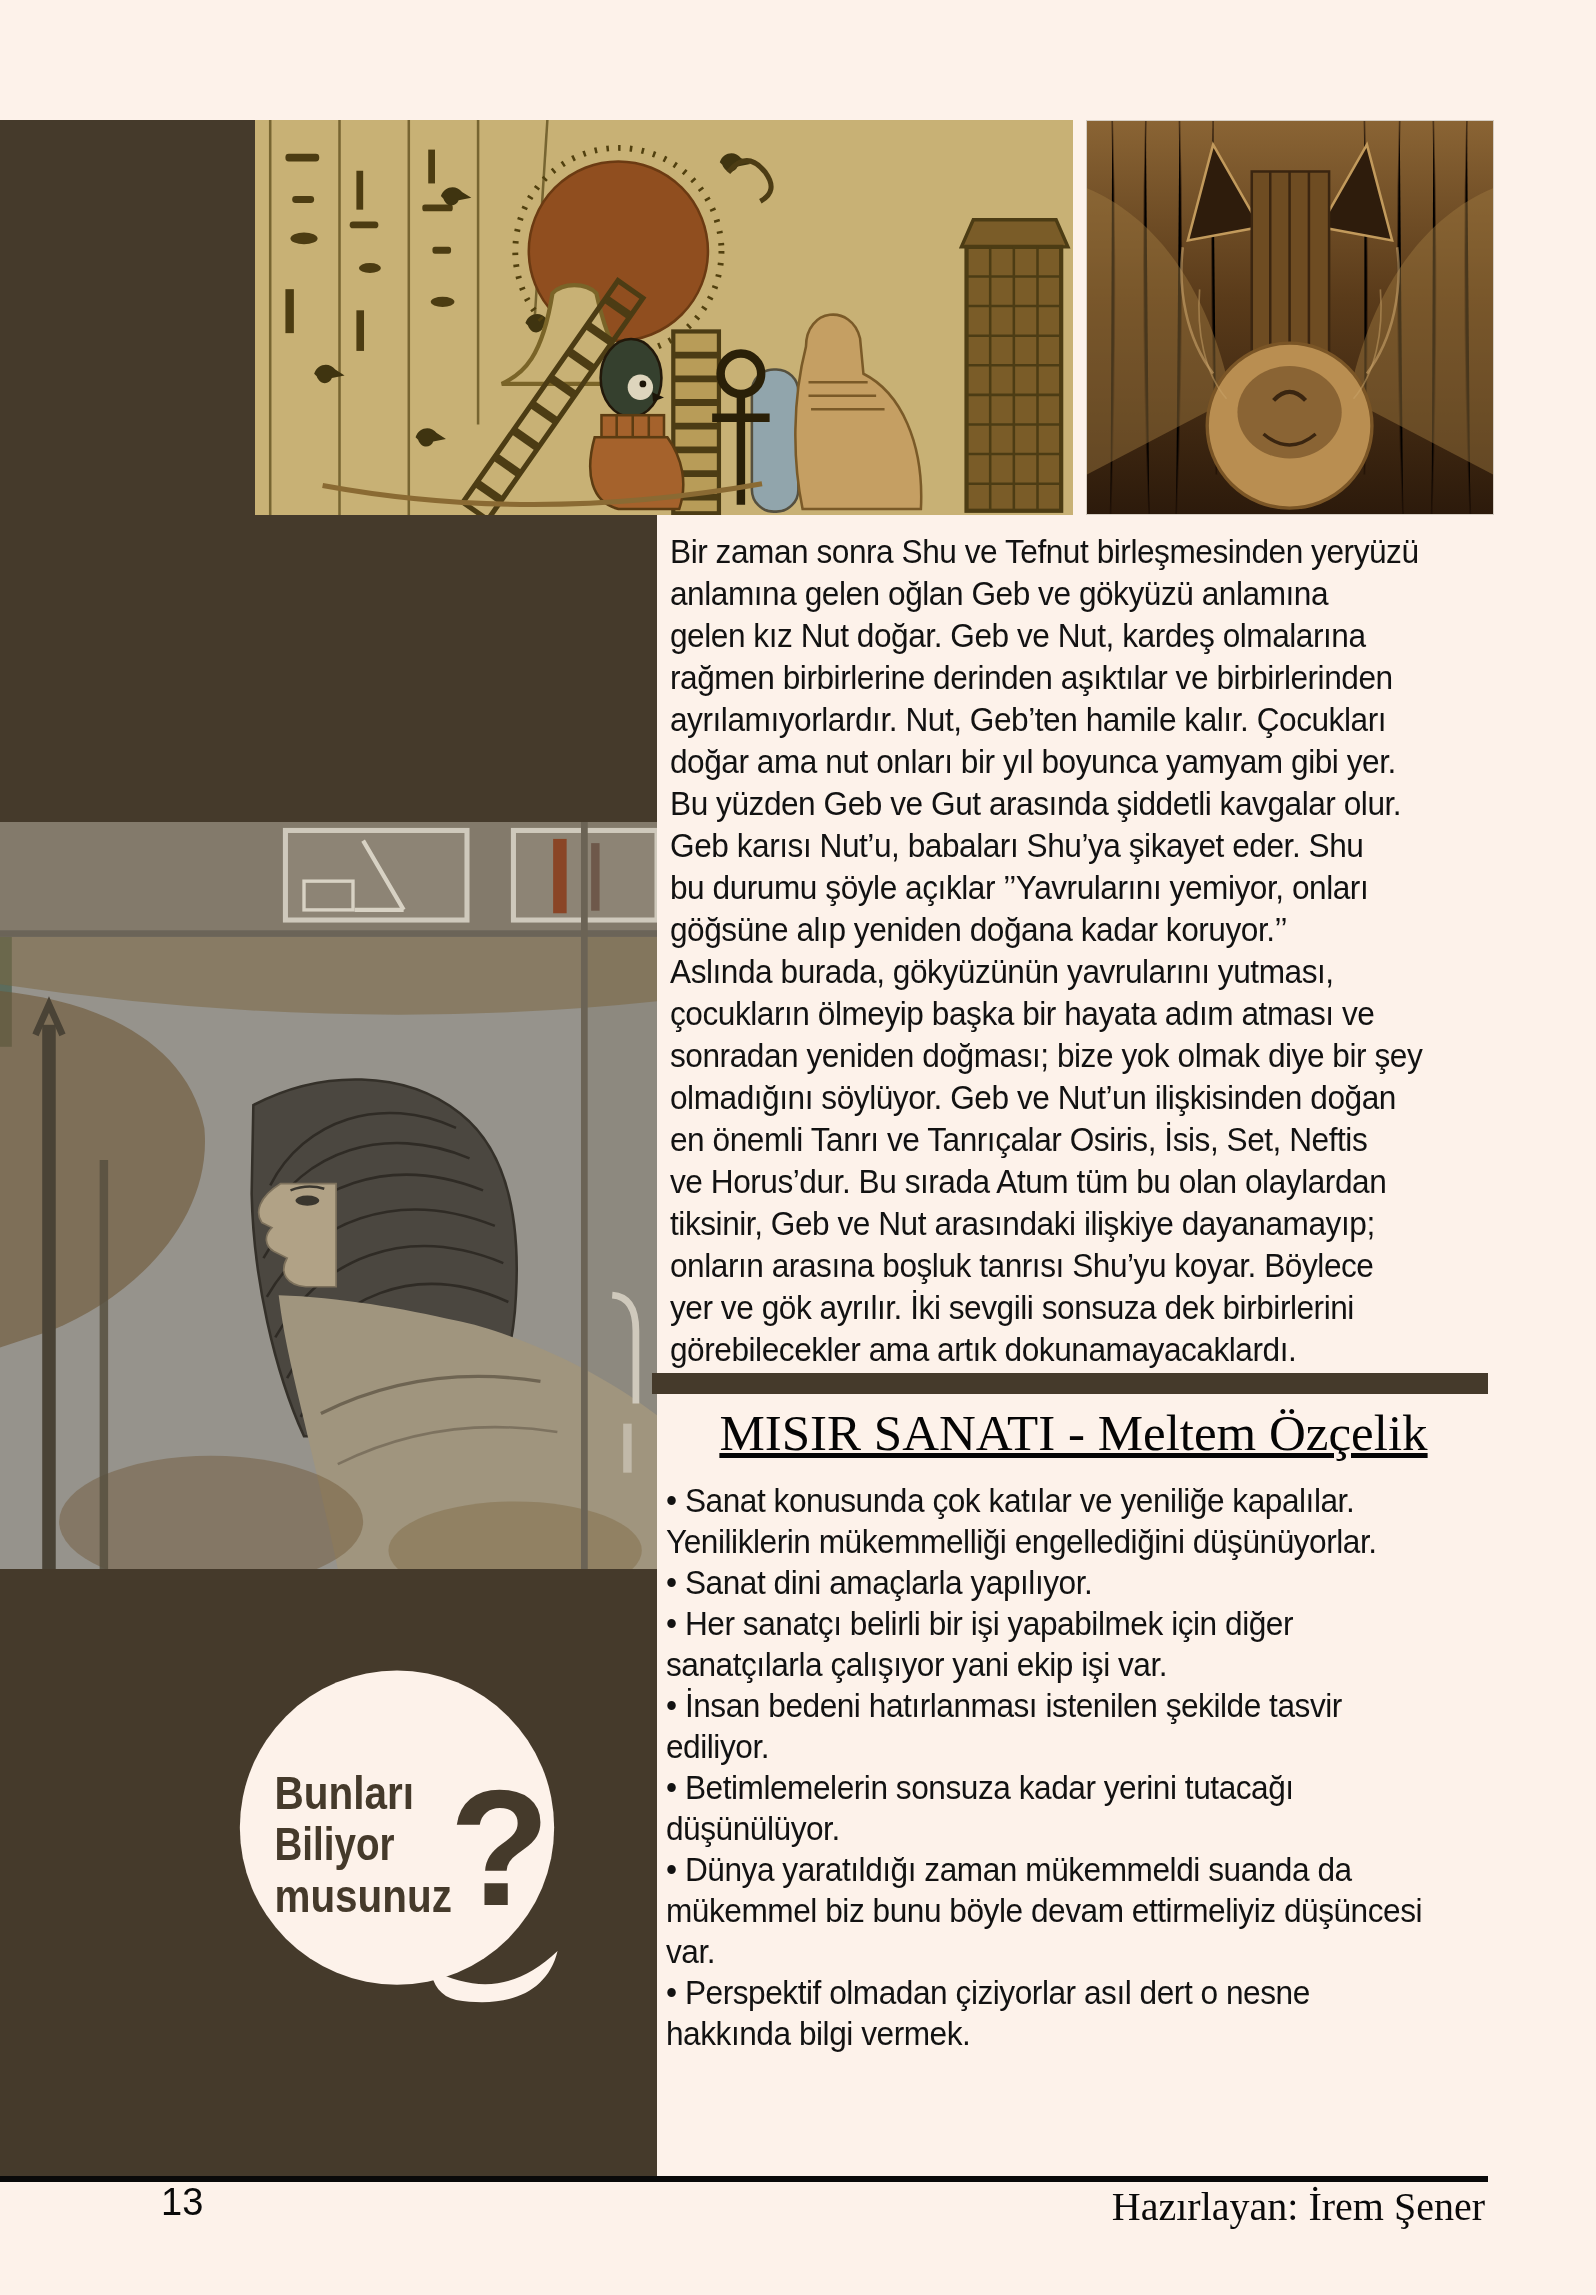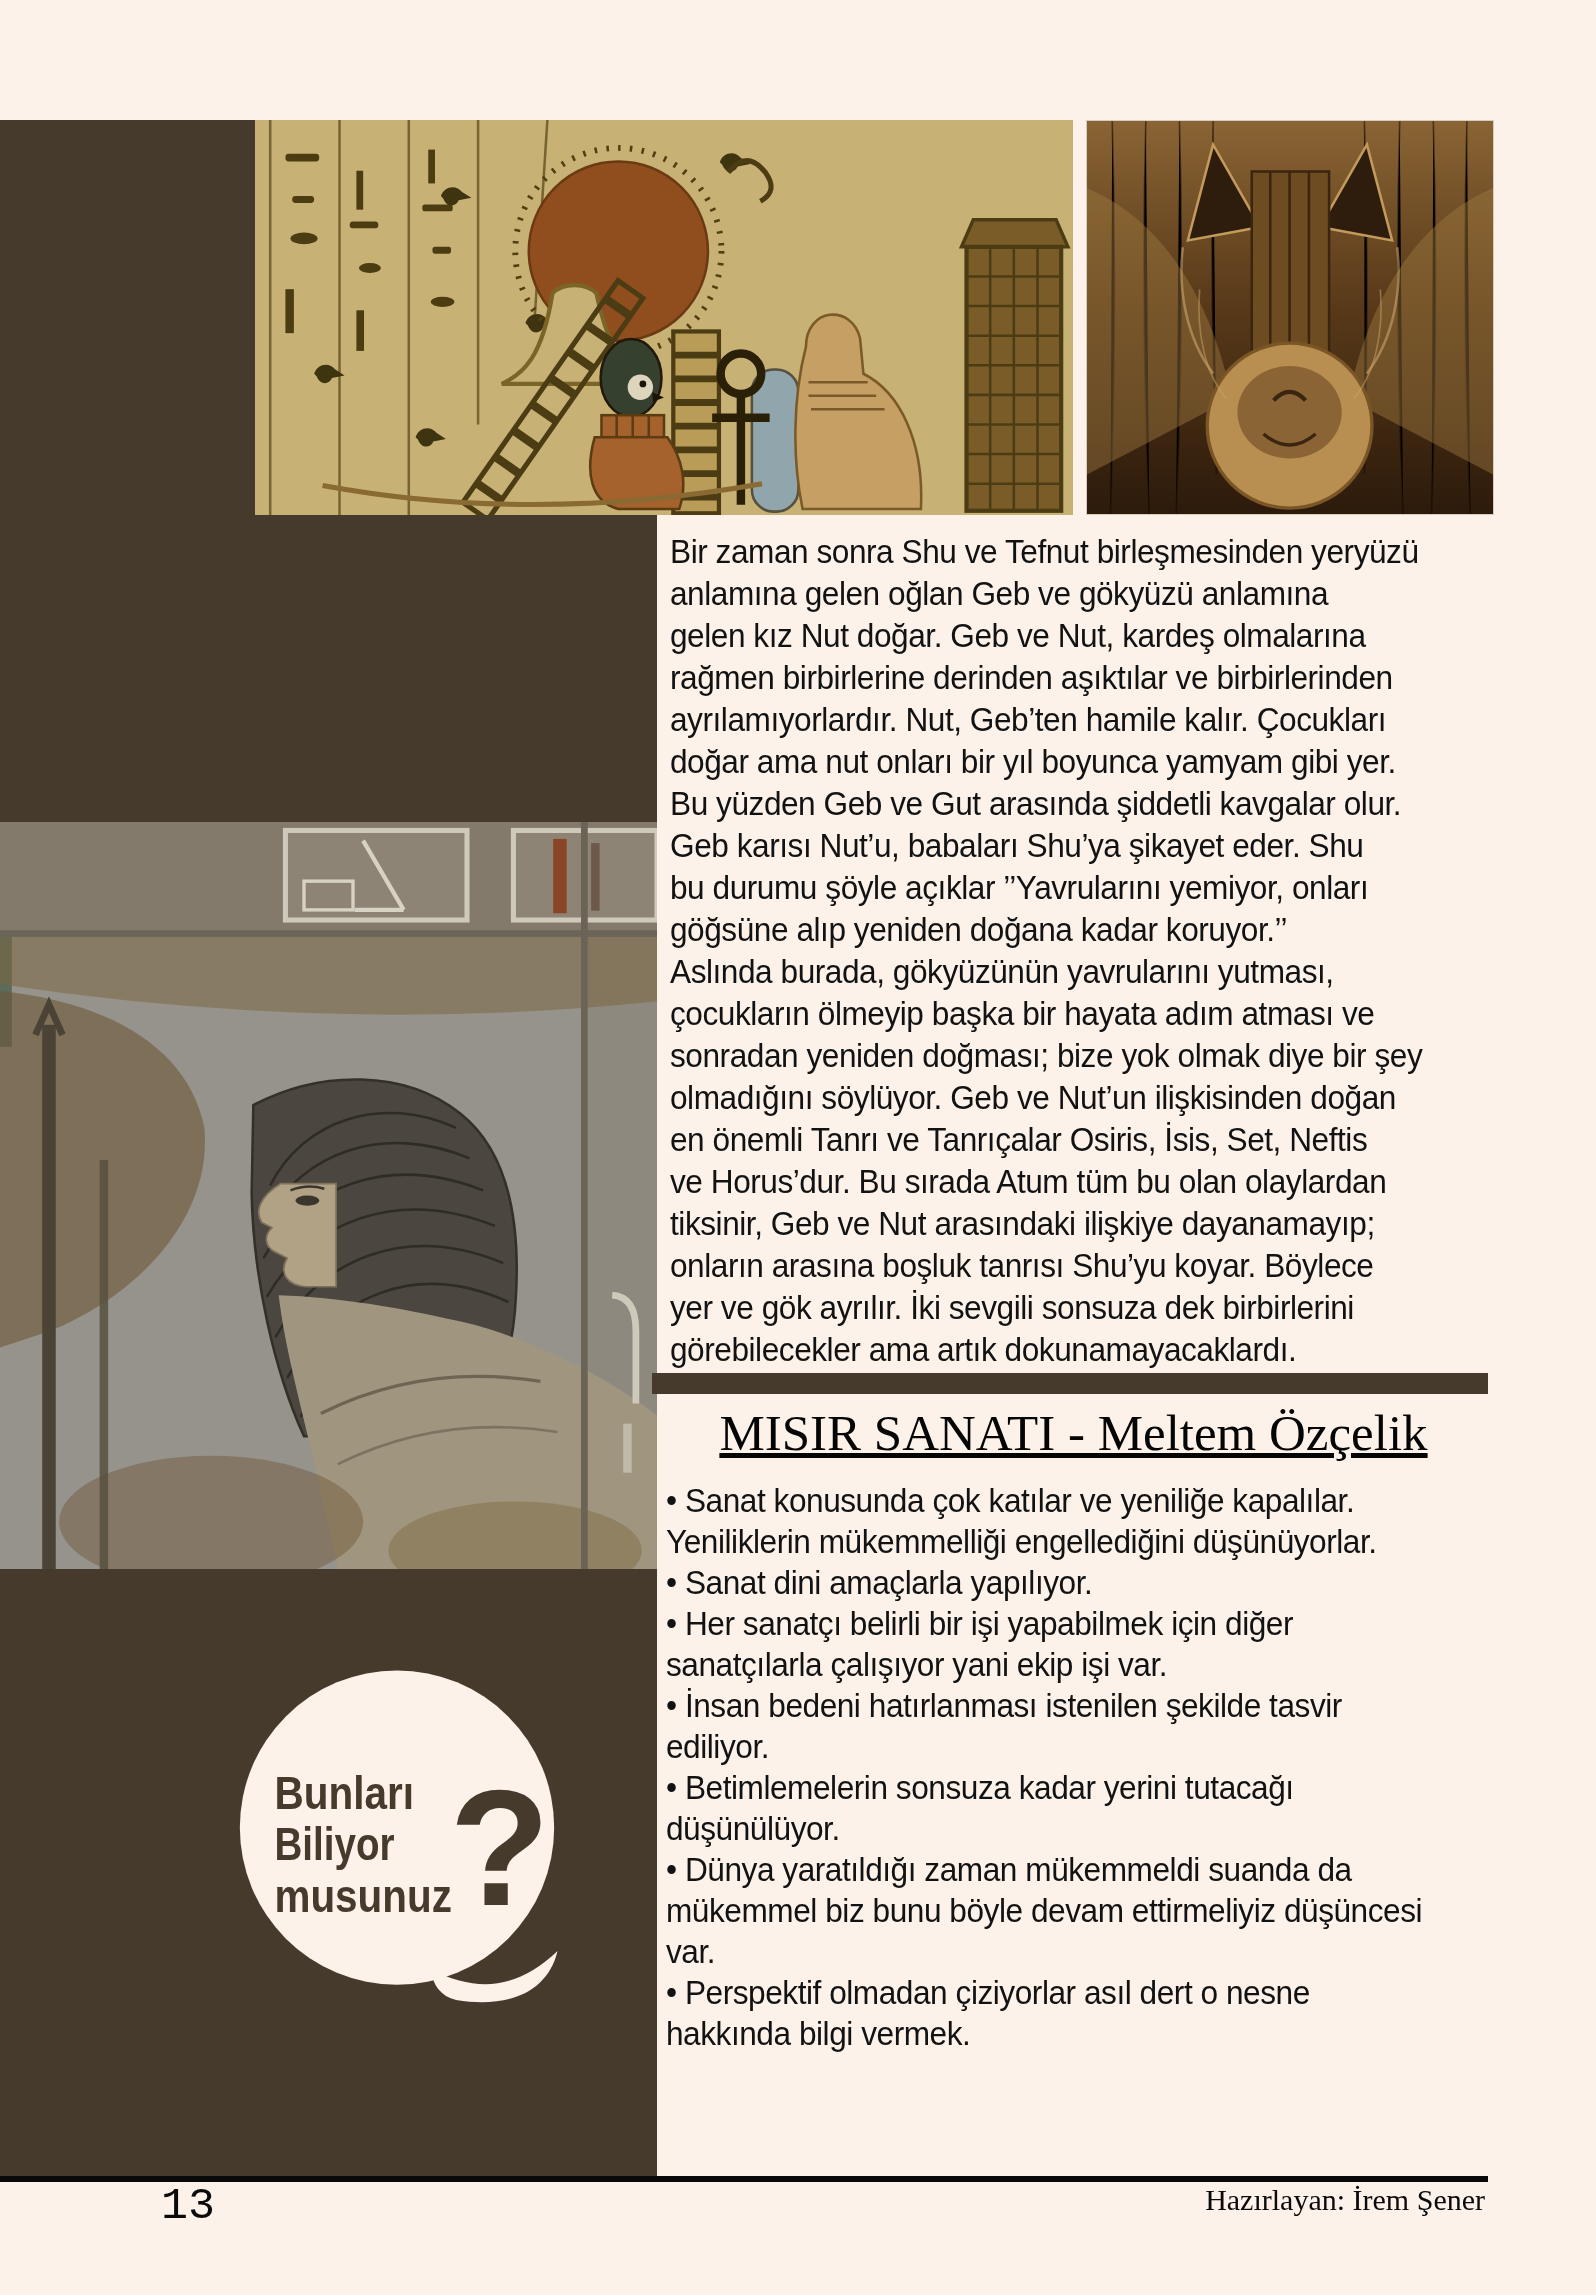--- a/index.html
+++ b/index.html
@@ -15,24 +15,24 @@
   .story>div,.bullets>div{white-space:nowrap;}
   .divider{position:absolute;left:652px;top:1373px;width:836px;height:21px;background:#453a2b;}
   .section-title{position:absolute;left:659px;top:1404px;width:829px;text-align:center;
                  font-family:"Liberation Serif",serif;font-size:51px;color:#050505;text-decoration:underline;}
   .bullets{position:absolute;left:666px;top:1480px;font-size:34px;line-height:41px;
            letter-spacing:-0.5px;color:#121212;transform:scaleX(0.93);transform-origin:left top;}
   #bubble{position:absolute;left:228px;top:1667px;width:338px;height:338px;}
   .bubble-text{font-family:"Liberation Sans",sans-serif;font-weight:bold;fill:#453a2b;font-size:55px;}
   .qmark{font-family:"Liberation Sans",sans-serif;font-weight:bold;fill:#453a2b;font-size:195px;}
   .footer-rule{position:absolute;left:0;top:2176px;width:1488px;height:6px;background:#0a0a0a;}
-  .page-number{position:absolute;left:161px;top:2181px;font-family:Liberation Mono, monospace;
-               font-size:45px;color:#0a0a0a;}
+  .page-number{position:absolute;left:161px;top:2181px;font-family:Liberation Sans, sans-serif;
+               font-size:38px;color:#0a0a0a;}
   .credit{position:absolute;left:760px;top:2183px;width:725px;text-align:right;
-          font-family:"Liberation Serif",serif;font-size:30px;color:#0a0a0a;}
+          font-family:"Liberation Serif",serif;font-size:40px;color:#0a0a0a;}
 </style>
 </head>
 <body>
 
 <div class="page">
 
   <div class="brown-panel"></div>
 
   <svg id="img1" class="img" viewBox="0 0 968 467" preserveAspectRatio="none">
     <rect width="968" height="467" fill="#c8b175"></rect>

